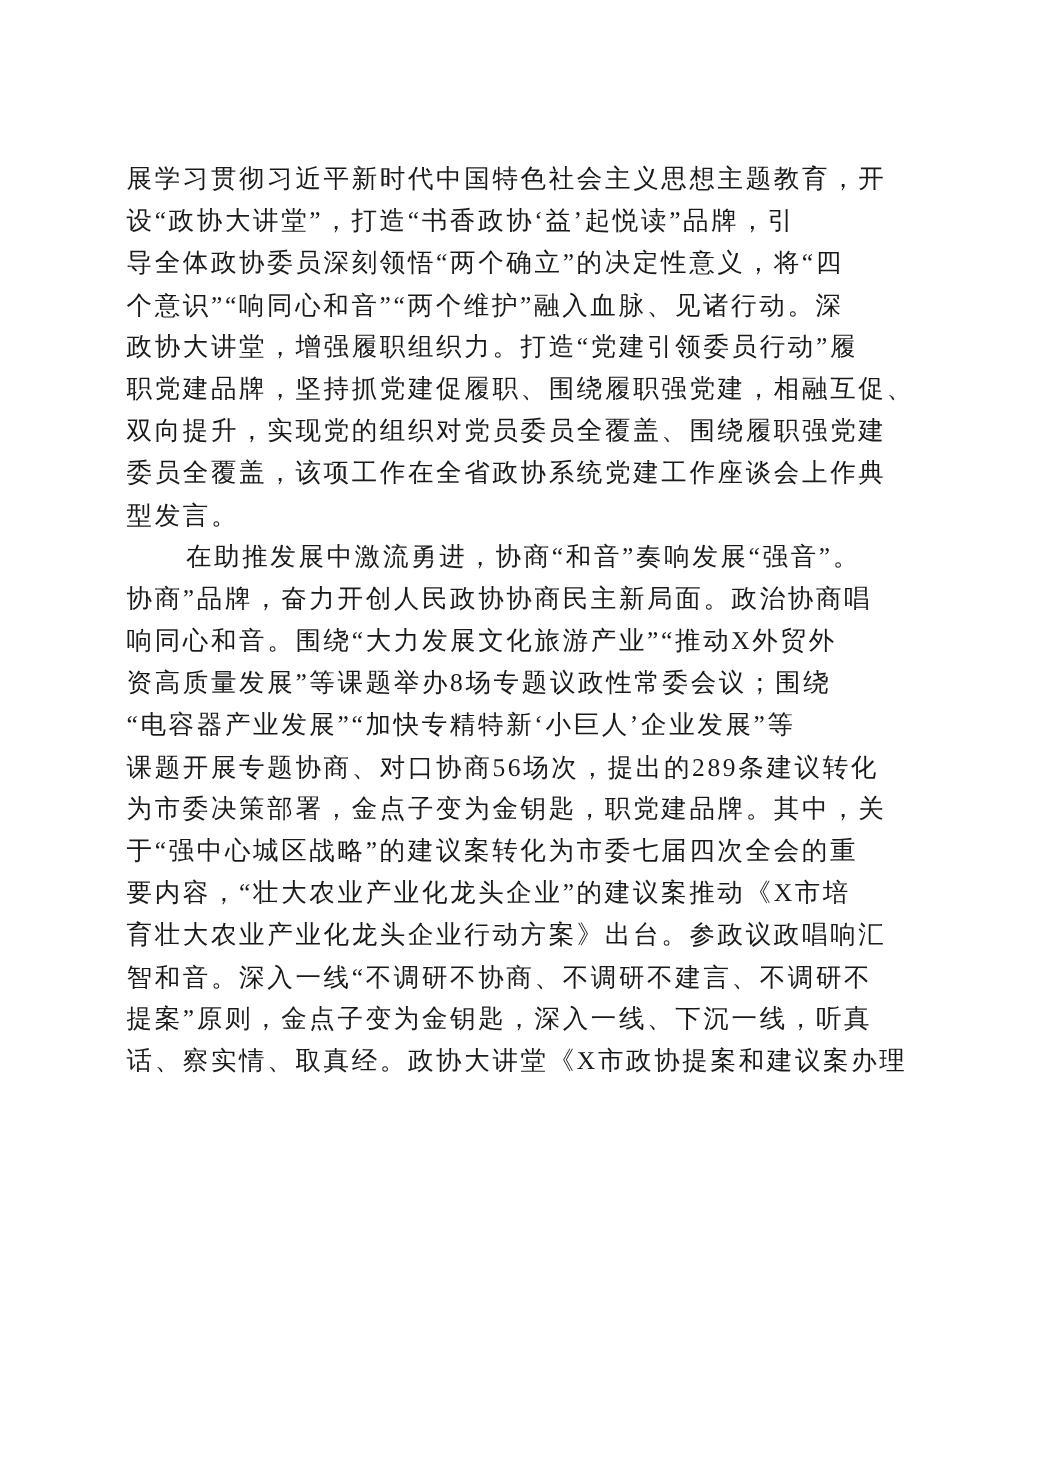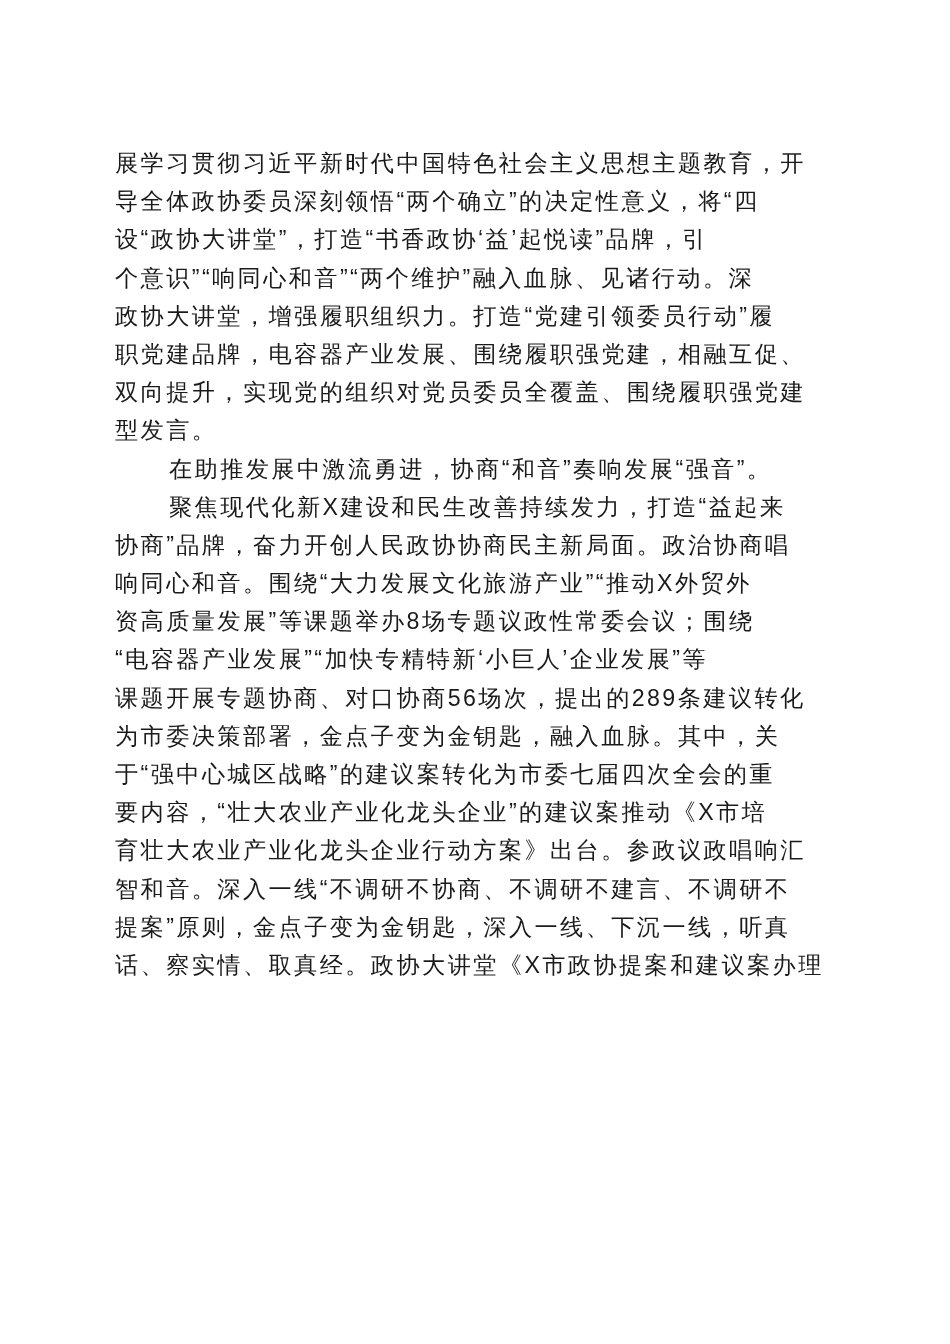--- a/index.html
+++ b/index.html
@@ -1,44 +1,44 @@
 <!DOCTYPE html>
 <html><head>
 <meta charset="utf-8">
 <style>
   html, body { margin: 0; padding: 0; background: #ffffff; }
   body { width: 950px; height: 1344px; position: relative; overflow: hidden; }
   .page {
     position: absolute; left: 115px; top: 144px; width: 720px;
-    font-family: Liberation Sans, sans-serif;
+    font-family: Liberation Serif, serif;
     font-size: 23.2px; line-height: 38.2px; color: #1a1a1a;
     letter-spacing: 2.4px;
   }
   .line { white-space: nowrap; height: 38.2px; display: block; }
   .indent { padding-left: 54px; }
 </style>
 </head>
 <body>
 
 <div class="page">
   <span class="line">展学习贯彻习近平新时代中国特色社会主义思想主题教育，开</span>
+  <span class="line">设“政协大讲堂”，打造“书香政协‘益’起悦读”品牌，引</span>
   <span class="line">导全体政协委员深刻领悟“两个确立”的决定性意义，将“四</span>
-  <span class="line">设“政协大讲堂”，打造“书香政协‘益’起悦读”品牌，引</span>
   <span class="line">个意识”“响同心和音”“两个维护”融入血脉、见诸行动。深</span>
   <span class="line">政协大讲堂，增强履职组织力。打造“党建引领委员行动”履</span>
-  <span class="line">职党建品牌，电容器产业发展、围绕履职强党建，相融互促、</span>
+  <span class="line">职党建品牌，坚持抓党建促履职、围绕履职强党建，相融互促、</span>
   <span class="line">双向提升，实现党的组织对党员委员全覆盖、围绕履职强党建</span>
+  <span class="line">委员全覆盖，该项工作在全省政协系统党建工作座谈会上作典</span>
   <span class="line">型发言。</span>
   <span class="line indent">在助推发展中激流勇进，协商“和音”奏响发展“强音”。</span>
-  <span class="line indent">聚焦现代化新X建设和民生改善持续发力，打造“益起来</span>
   <span class="line">协商”品牌，奋力开创人民政协协商民主新局面。政治协商唱</span>
   <span class="line">响同心和音。围绕“大力发展文化旅游产业”“推动X外贸外</span>
   <span class="line">资高质量发展”等课题举办8场专题议政性常委会议；围绕</span>
   <span class="line">“电容器产业发展”“加快专精特新‘小巨人’企业发展”等</span>
   <span class="line">课题开展专题协商、对口协商56场次，提出的289条建议转化</span>
-  <span class="line">为市委决策部署，金点子变为金钥匙，融入血脉。其中，关</span>
+  <span class="line">为市委决策部署，金点子变为金钥匙，职党建品牌。其中，关</span>
   <span class="line">于“强中心城区战略”的建议案转化为市委七届四次全会的重</span>
   <span class="line">要内容，“壮大农业产业化龙头企业”的建议案推动《X市培</span>
   <span class="line">育壮大农业产业化龙头企业行动方案》出台。参政议政唱响汇</span>
   <span class="line">智和音。深入一线“不调研不协商、不调研不建言、不调研不</span>
   <span class="line">提案”原则，金点子变为金钥匙，深入一线、下沉一线，听真</span>
   <span class="line">话、察实情、取真经。政协大讲堂《X市政协提案和建议案办理</span>
 </div>
 
 </body></html>

